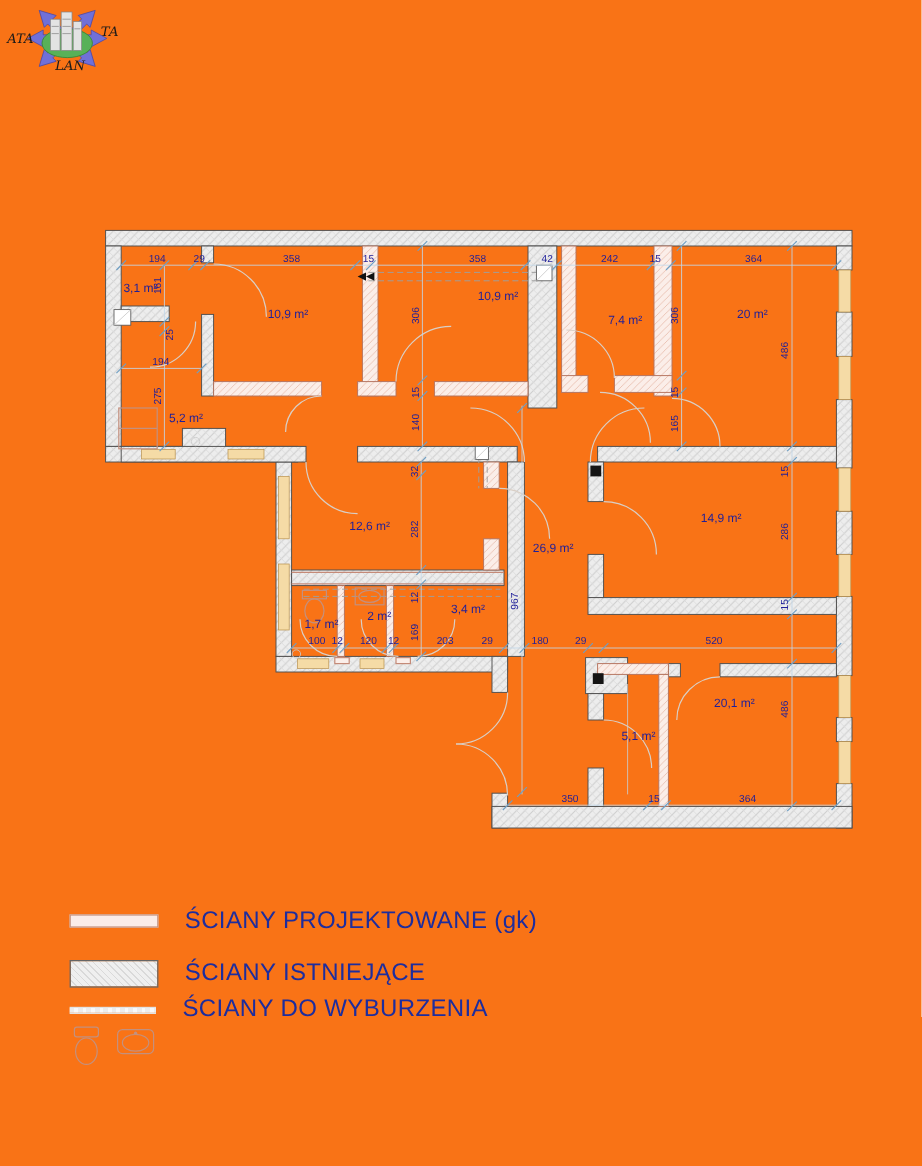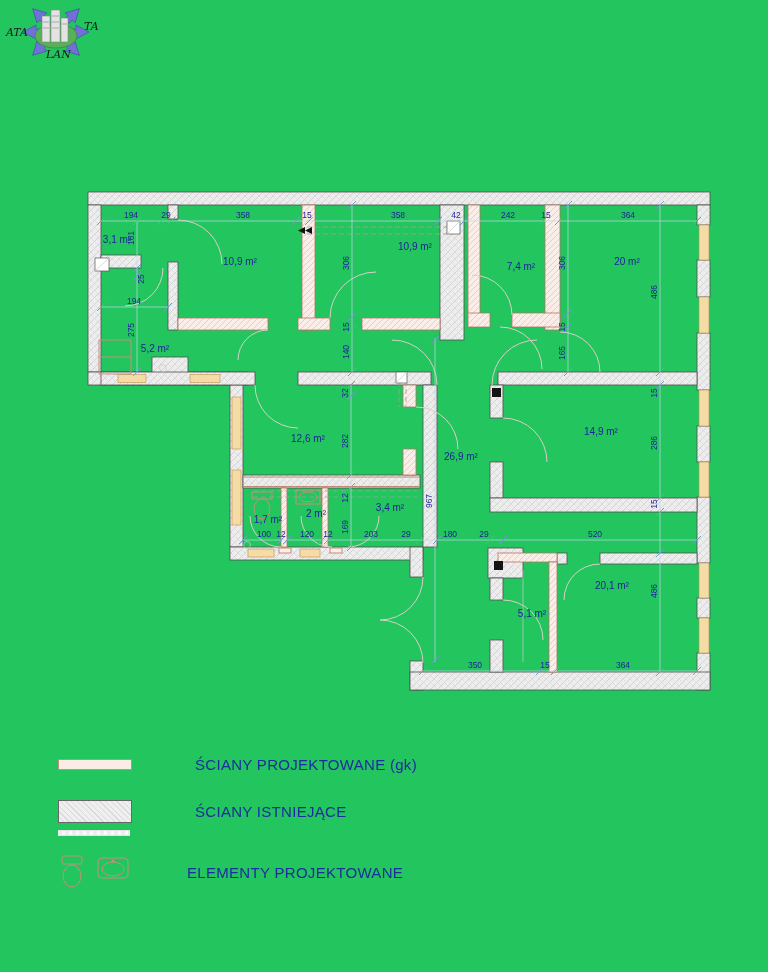--- a/index.html
+++ b/index.html
@@ -1,16 +1,16 @@
 <!DOCTYPE html>
 <html><head>
 <meta charset="utf-8">
 <style>
   html,body{margin:0;padding:0;background:#fff;}
-  .page{position:relative;width:768px;height:972px;background:#22c55e;overflow:hidden;
+  .page{position:relative;width:768px;height:972px;background:#f97316;overflow:hidden;
         font-family:"Liberation Sans",sans-serif;}
   
   .we{fill:url(#hg);stroke:#4f4f4f;stroke-width:.8}
   .wp{fill:url(#hp);stroke:#b5745f;stroke-width:.8}
   .win{fill:#f5dba6;stroke:#bb934f;stroke-width:.6}
   .door{fill:none;stroke:#d9cfc6;stroke-width:1}
   .dash{fill:none;stroke:#9f9f9f;stroke-width:.8;stroke-dasharray:5 3}
   .dl{stroke:#c2d8e9;stroke-width:.7}
   .tick{stroke:#6f9fc4;stroke-width:1}
   .thin{stroke:#c9c9c9;stroke-width:.7}
@@ -18,21 +18,21 @@
   .mark{fill:#fff;stroke:#555;stroke-width:.7}
   .sq{fill:#151515}
   .pline{stroke:#c48a78;stroke-width:1}
   .room-label{font:10px "Liberation Sans",sans-serif;fill:#1f1f9a;text-anchor:middle}
   .dim-label{font:8.5px "Liberation Sans",sans-serif;fill:#1f1f9a;text-anchor:middle}
   .logo-txt{font:italic 11px "DejaVu Serif",serif;fill:#1a1a1a}
   
   .legend{position:absolute;left:58px;top:748px;width:420px;}
   .lrow{position:absolute;left:0;display:flex;align-items:center;}
   .lsw{display:inline-block;}
-  .ltext{font-size:15px;color:#1d2d9e;white-space:nowrap;letter-spacing:.3px;margin-left:41px;}
+  .ltext{font-size:20px;color:#1d2d9e;white-space:nowrap;letter-spacing:.3px;}
   .sw1{width:72px;height:9px;background:#fbece8;border:1px solid #c4907e;}
   .sw2{width:72px;height:21px;border:1px solid #666;
        background:repeating-linear-gradient(45deg,#efefef 0 3px,#d9d9d9 3px 4px);}
   .sw3{width:72px;height:4px;border-top:1px solid #e2e2e2;border-bottom:1px solid #e2e2e2;
        background:repeating-linear-gradient(90deg,#ececec 0 4px,#f9f9f9 4px 7px);}
 </style>
 </head>
 <body>
 
 <div class="page">
@@ -339,27 +339,27 @@
     <div class="lrow" style="top:8px">
       <span class="lsw sw1" style="margin-right:22px"></span>
       <span class="ltext">ŚCIANY PROJEKTOWANE (gk)</span>
     </div>
     <div class="lrow" style="top:52px">
       <span class="lsw sw2" style="margin-right:22px"></span>
       <span class="ltext">ŚCIANY ISTNIEJĄCE</span>
     </div>
     <div class="lrow" style="top:82px">
       <span class="lsw sw3" style="margin-right:22px"></span>
+      <span class="ltext">ŚCIANY DO WYBURZENIA</span>
     </div>
     <div class="lrow" style="top:106px">
       <svg width="30" height="36" viewBox="0 0 30 36">
         <rect x="4" y="2" width="20" height="8" rx="2" fill="none" stroke="#c4907e"></rect>
         <ellipse cx="14" cy="22" rx="9" ry="11" fill="none" stroke="#c4907e"></ellipse>
       </svg>
       <svg width="34" height="26" viewBox="0 0 34 26" style="margin:0 16px 6px 8px">
         <rect x="2" y="2" width="30" height="20" rx="4" fill="none" stroke="#c4907e"></rect>
         <ellipse cx="17" cy="13" rx="11" ry="7" fill="none" stroke="#c4907e"></ellipse>
         <circle cx="17" cy="5" r="1.4" fill="#c4907e"></circle>
       </svg>
-      <span class="ltext">ELEMENTY PROJEKTOWANE</span>
     </div>
   </div>
 </div>
 
 </body></html>

